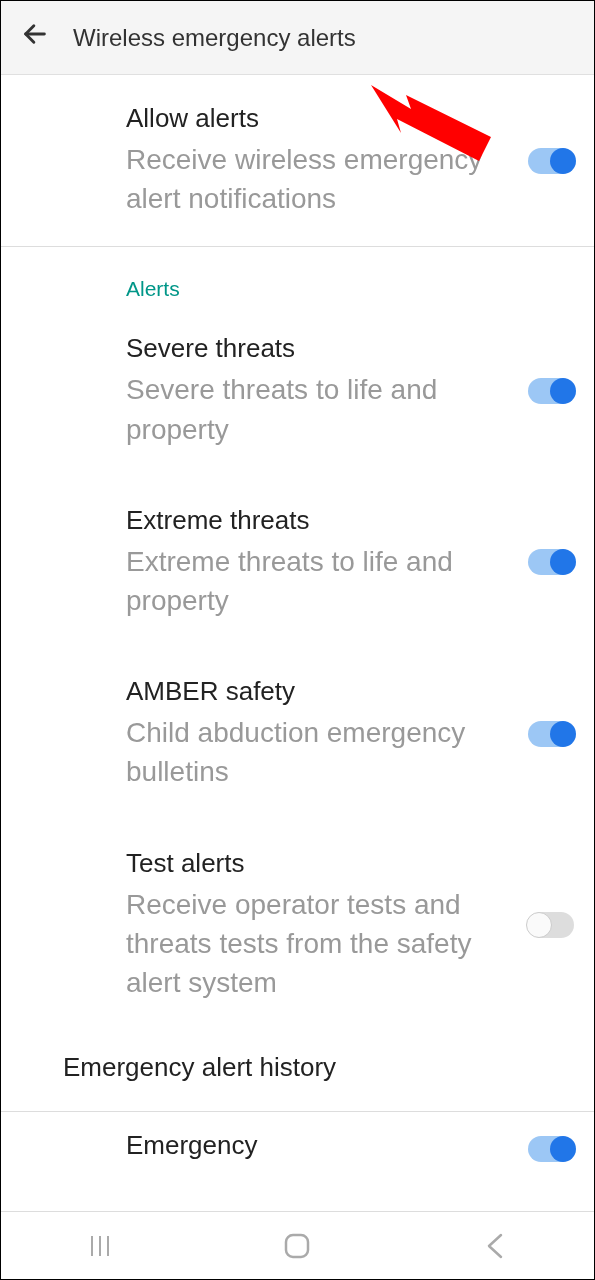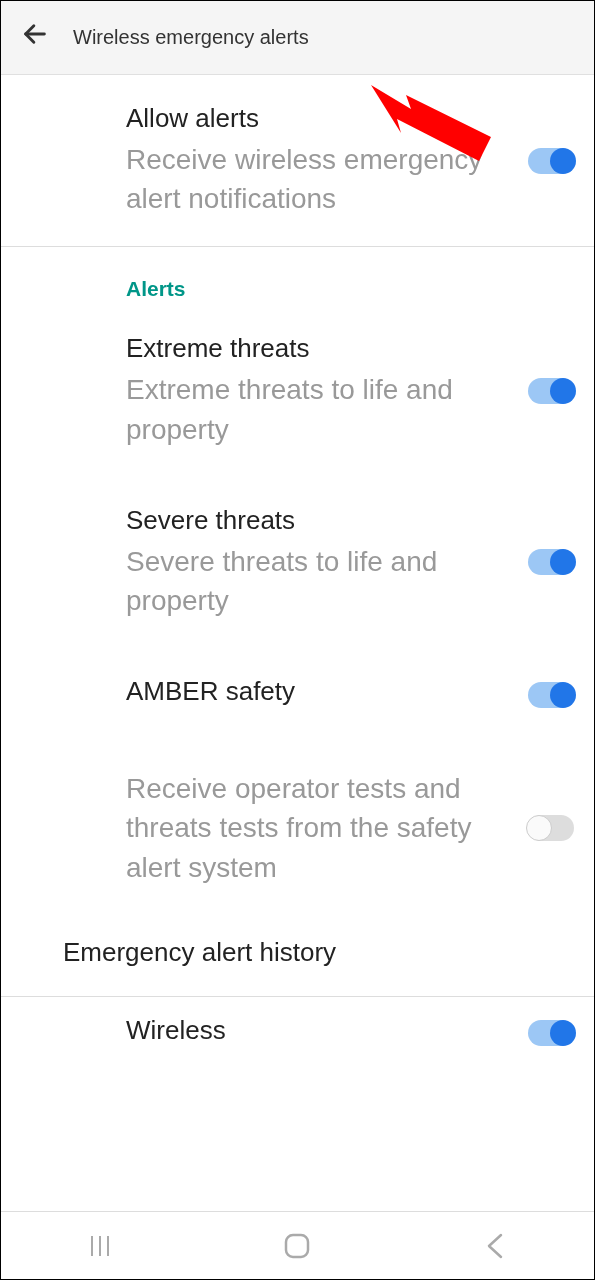--- a/index.html
+++ b/index.html
@@ -24,21 +24,21 @@
       padding: 0 20px;
       border-bottom: 1px solid #e0e0e0;
     }
     .back-arrow {
       font-size: 28px;
       color: #333;
       margin-right: 24px;
       cursor: pointer;
     }
     .header-title {
-      font-size: 20px;
+      font-size: 24px;
       color: #333;
       font-weight: normal;
     }
     .content {
       padding: 0;
     }
     .setting-row {
       display: flex;
       align-items: center;
       padding: 28px 20px;
@@ -55,21 +55,20 @@
     }
     .setting-subtitle {
       font-size: 28px;
       color: #999;
       line-height: 1.4;
     }
     .section-header {
       font-size: 21px;
       color: #009688;
       padding: 30px 30px 4px 125px;
-      font-weight: bold;
     }
     .divider {
       height: 1px;
       background: #ddd;
       margin: 0;
     }
     .toggle {
       width: 46px;
       height: 26px;
       border-radius: 13px;
@@ -161,66 +160,68 @@
       <div class="toggle-knob"></div>
     </div>
   </div>
 
   <div class="divider"></div>
 
   <div class="section-header">Alerts</div>
 
   <div class="setting-row">
     <div class="setting-text">
+      <div class="setting-title">Severe threats</div>
+      <div class="setting-subtitle">Severe threats to life and property</div>
+    </div>
+    <div class="toggle on">
+      <div class="toggle-knob"></div>
+    </div>
+  </div>
+
+  <div class="setting-row">
+    <div class="setting-text">
       <div class="setting-title">Extreme threats</div>
       <div class="setting-subtitle">Extreme threats to life and property</div>
     </div>
     <div class="toggle on">
       <div class="toggle-knob"></div>
     </div>
   </div>
 
   <div class="setting-row">
     <div class="setting-text">
-      <div class="setting-title">Severe threats</div>
-      <div class="setting-subtitle">Severe threats to life and property</div>
-    </div>
-    <div class="toggle on">
-      <div class="toggle-knob"></div>
-    </div>
-  </div>
-
-  <div class="setting-row">
-    <div class="setting-text">
       <div class="setting-title">AMBER safety</div>
-    </div>
-    <div class="toggle on">
-      <div class="toggle-knob"></div>
-    </div>
-  </div>
-
-  <div class="setting-row">
-    <div class="setting-text">
+      <div class="setting-subtitle">Child abduction emergency bulletins</div>
+    </div>
+    <div class="toggle on">
+      <div class="toggle-knob"></div>
+    </div>
+  </div>
+
+  <div class="setting-row">
+    <div class="setting-text">
+      <div class="setting-title">Test alerts</div>
       <div class="setting-subtitle">Receive operator tests and threats tests from the safety alert system</div>
     </div>
     <div class="toggle off">
       <div class="toggle-knob"></div>
     </div>
   </div>
 
   <div class="history-row">
     <div class="setting-title">Emergency alert history</div>
   </div>
 
   <div class="divider"></div>
 
 
   <div class="setting-row" style="padding-top:18px;">
     <div class="setting-text">
-      <div class="setting-title">Wireless</div>
+      <div class="setting-title">Emergency</div>
     </div>
     <div class="toggle on">
       <div class="toggle-knob"></div>
     </div>
   </div>
 </div>
 
 <div class="arrow-annotation">
   <svg width="150" height="90" viewBox="0 0 150 90">
     <polygon points="20,12 60,36 55,22 140,64 128,88 46,46 50,60" fill="#ff0000"></polygon>

